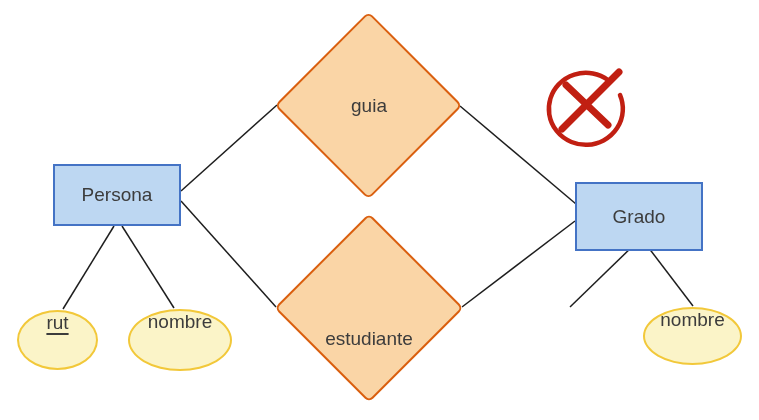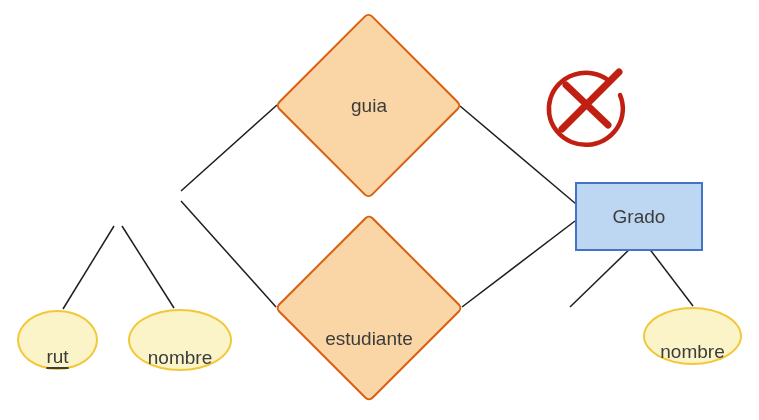--- a/index.html
+++ b/index.html
@@ -29,21 +29,21 @@
   .diamond-label{
     position:absolute;transform:translate(-50%,-50%);
     font-size:19px;white-space:nowrap;
   }
   .label-guia{left:369px;top:106px;}
   .label-estudiante{left:369px;top:308px;margin-top:31px;}
   .attr{
     position:absolute;box-sizing:border-box;
     background:var(--attribute-fill,#fbf4c8);border:2px solid var(--attribute-border,#f2c83a);
     border-radius:50%;
-    display:flex;align-items:flex-end;justify-content:center;
+    display:flex;align-items:flex-start;justify-content:center;
     font-size:19px;
   }
   .attr-rut{left:17px;top:310px;width:81px;height:60px;}
   .attr-nombre-persona{left:128px;top:309px;width:104px;height:62px;}
   .attr-codigo{left:513px;top:308px;width:95px;height:58px;}
   .attr-nombre-grado{left:643px;top:307px;width:99px;height:58px;}
   .key-underline{
     text-decoration:underline;
     text-underline-offset:4px;
     text-decoration-thickness:1.5px;
@@ -72,20 +72,23 @@
       <line class="mark-x" x1="562" y1="129" x2="619" y2="72"></line>
     </g>
   </svg>
 
   <div class="diamond diamond-guia"></div>
   <div class="diamond diamond-estudiante"></div>
 
   <span class="diamond-label label-guia">guia</span>
   <span class="diamond-label label-estudiante">estudiante</span>
 
+  <div class="entity entity-persona">
+    <span>Persona</span>
+  </div>
   <div class="entity entity-grado">
     <span>Grado</span>
   </div>
 
   <div class="attr attr-rut">
     <span class="key-underline">rut</span>
   </div>
   <div class="attr attr-nombre-persona">
     <span>nombre</span>
   </div>

